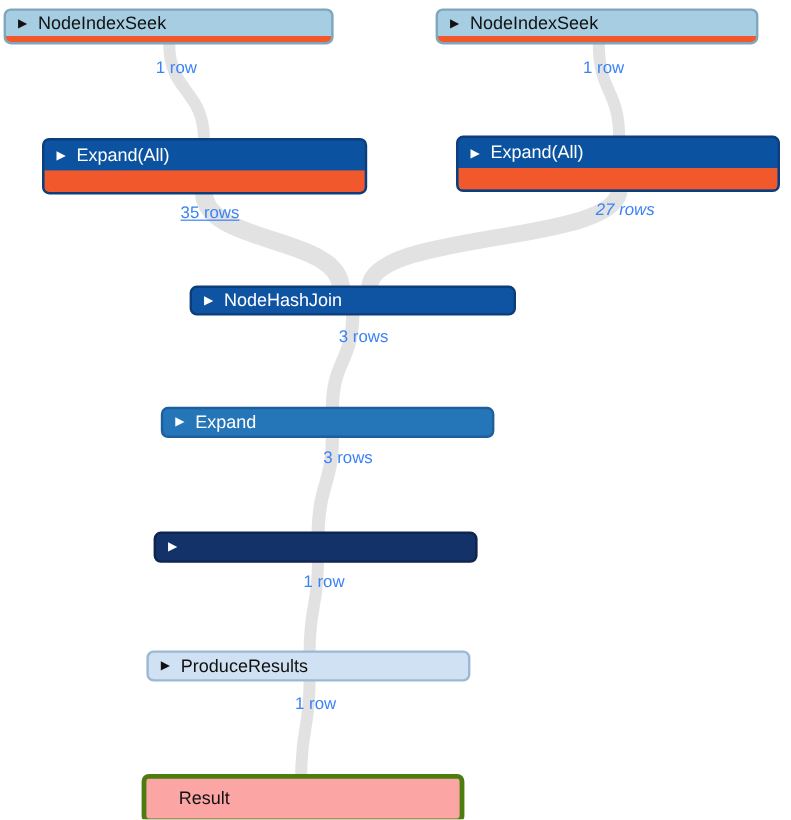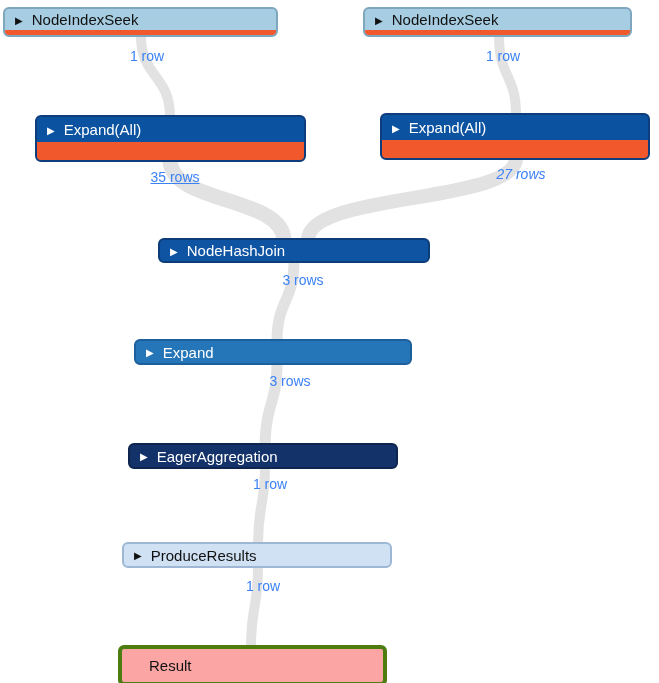--- a/index.html
+++ b/index.html
@@ -102,21 +102,20 @@
     <div class="hd">
       <span class="arrow">▶</span>
       <span>Expand</span>
     </div>
   </div>
   <div class="rows" style="left:290px;top:373px;">3 rows</div>
 
   <div class="node eager" style="left:128px;top:443px;width:270px;">
     <div class="hd">
       <span class="arrow">▶</span>
-      <span>EagerAggregation</span>
     </div>
   </div>
   <div class="rows" style="left:270px;top:476px;">1 row</div>
 
   <div class="node produce" style="left:122px;top:542px;width:270px;">
     <div class="hd">
       <span class="arrow">▶</span>
       <span>ProduceResults</span>
     </div>
   </div>

